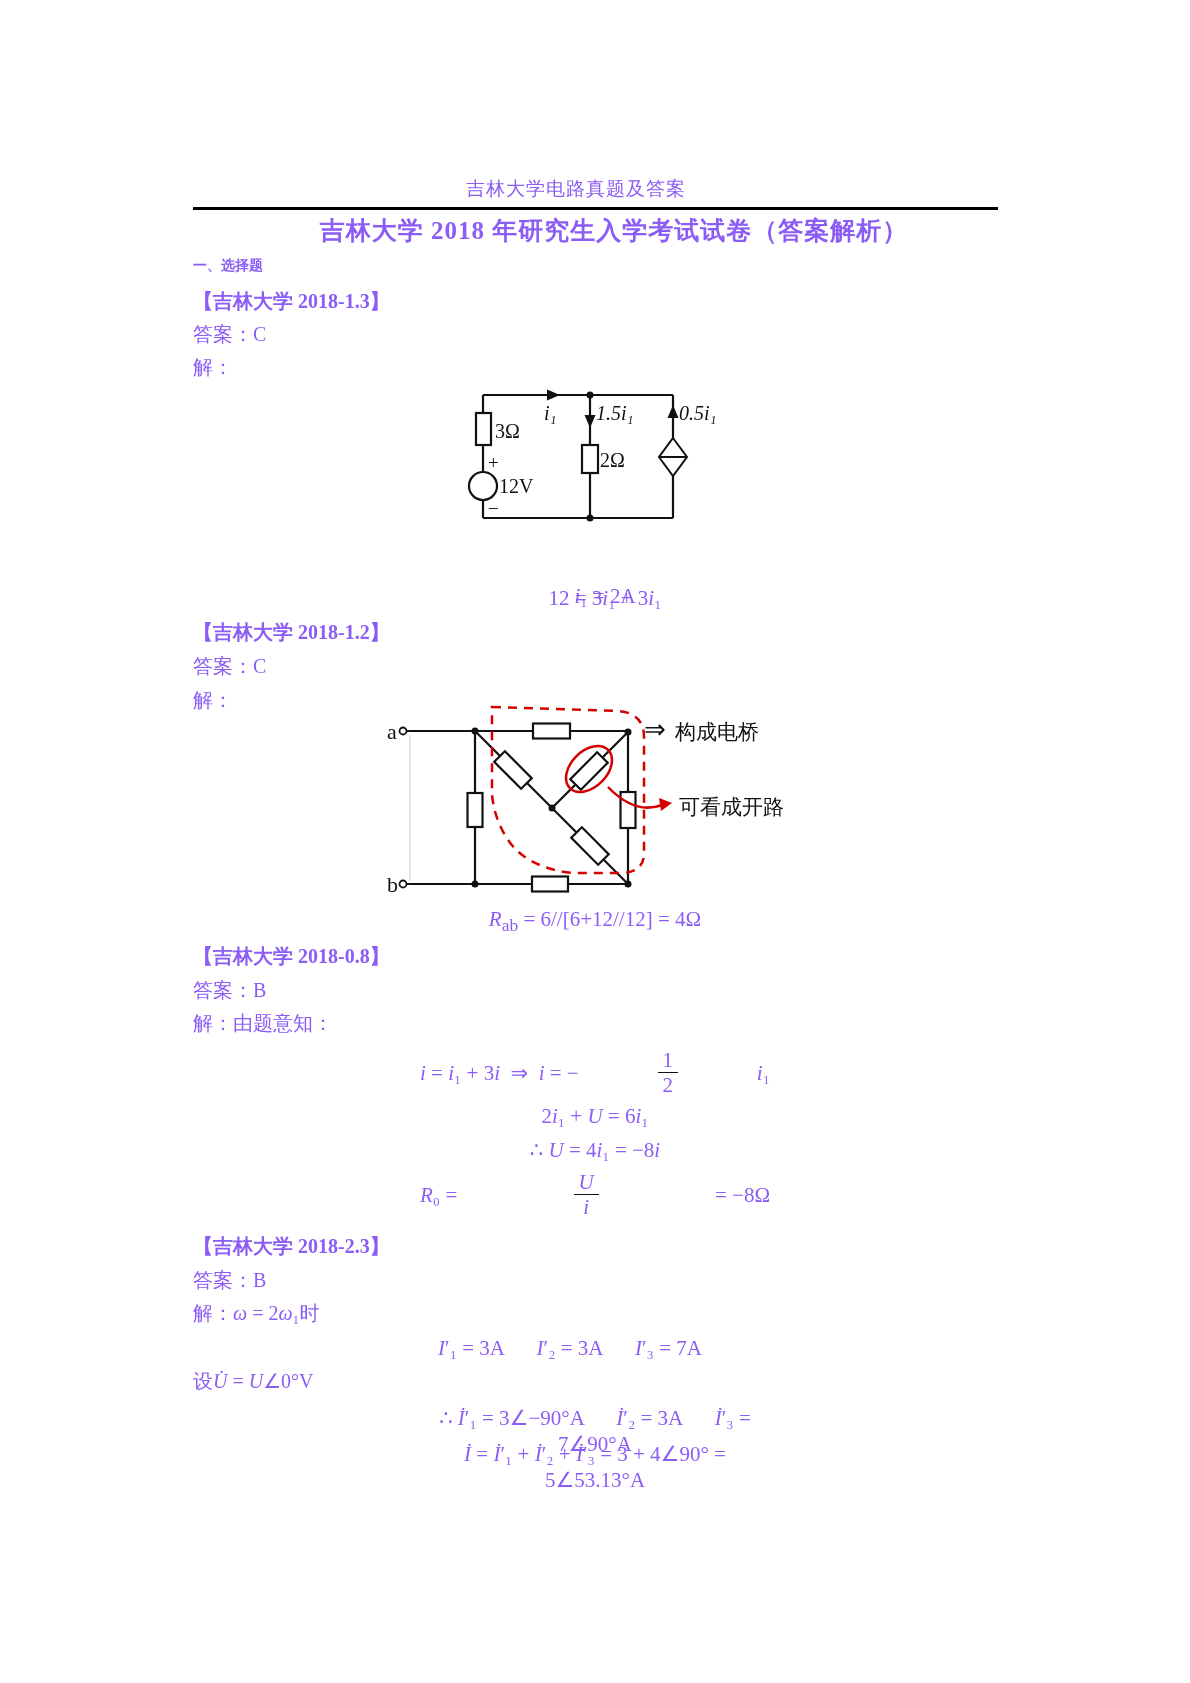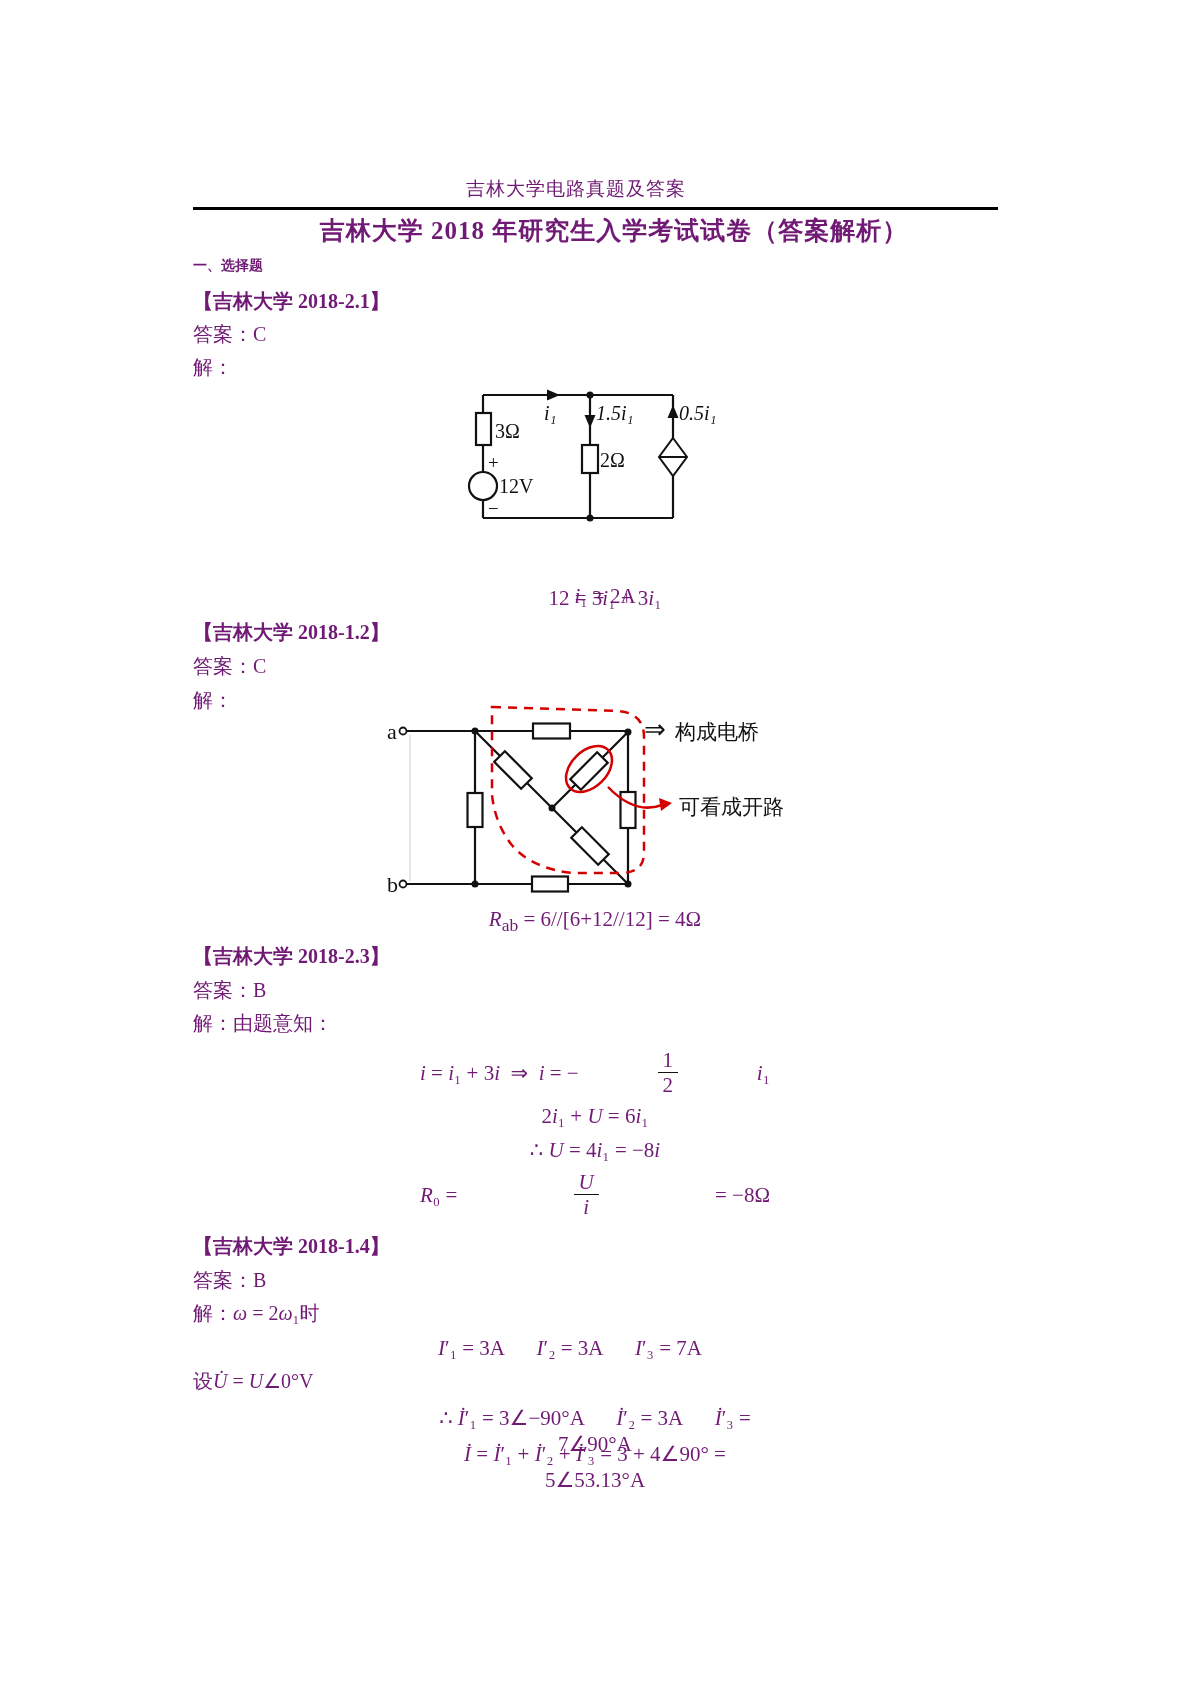--- a/index.html
+++ b/index.html
@@ -1,17 +1,17 @@
 <!DOCTYPE html>
 <html><head>
 <meta charset="utf-8">
 <style>
   html,body{margin:0;padding:0;background:#ffffff;}
   .page{position:relative;width:1190px;height:1683px;background:#ffffff;overflow:hidden;
-        font-family:"Liberation Serif",serif;color:#701a75;}
+        font-family:"Liberation Serif",serif;color:#8b5cf6;}
   .abs{position:absolute;}
   .center{text-align:center;}
   .hdr{font-family:"Liberation Sans",sans-serif;font-size:19px;letter-spacing:1px;}
   .title{font-size:25px;font-weight:bold;letter-spacing:1px;}
   .rule{background:#000;height:3px;}
   .h2{font-size:14px;font-weight:bold;}
   .qh{font-size:20px;font-weight:bold;}
   .body-line{font-size:20px;}
   .math{font-family:"Liberation Serif",serif;font-size:21px;line-height:1.25;}
   .math i{font-style:italic;}
@@ -28,21 +28,21 @@
 <body>
 
 <div class="page">
 
   <div class="abs hdr center" style="top:176px;left:0;width:1152px;">吉林大学电路真题及答案</div>
   <div class="abs rule" style="top:207px;left:193px;width:805px;"></div>
   <div class="abs title center" style="top:214px;left:0;width:1156px;padding-left:36px;">吉林大学 2018 年研究生入学考试试卷（答案解析）</div>
 
   <div class="abs h2" style="top:257px;left:193px;">一、选择题</div>
 
-  <div class="abs qh" style="top:288px;left:193px;">【吉林大学 2018-2.1】</div>
+  <div class="abs qh" style="top:288px;left:193px;">【吉林大学 2018-1.3】</div>
   <div class="abs body-line" style="top:321px;left:193px;">答案：C</div>
   <div class="abs body-line" style="top:354px;left:193px;">解：</div>
 
   <svg class="abs" style="top:368px;left:440px;" width="280" height="160" viewBox="0 0 280 160">
     <g>
       <path d="M43 27 H233 M43 150 H233 M43 27 V45 M43 77 V104 M43 132 V150 M150 27 V77 M150 105 V150 M233 27 V70 M233 108 V150" fill="none" stroke="#111" stroke-width="2.2"></path>
     </g>
     <g>
       <rect x="36" y="45" width="15" height="32" fill="#fff" stroke="#111" stroke-width="2.2"></rect>
     </g>
@@ -111,21 +111,21 @@
       <path d="M228 92 Q255 120 282 110" fill="none" stroke="#d40000" stroke-width="2.5"></path>
       <polygon points="292,108 279,103 281,116" fill="#d40000"></polygon>
       <text x="264" y="43" font-size="26" fill="#d40000">⇒</text>
       <text x="295" y="44" font-size="21" fill="#111">构成电桥</text>
       <text x="299" y="119" font-size="21" fill="#111">可看成开路</text>
     </g>
   </svg>
 
   <div class="abs math center" style="top:906px;left:420px;width:350px;"><i>R</i><sub>ab</sub> = 6//[6+12//12] = 4Ω</div>
 
-  <div class="abs qh" style="top:943px;left:193px;">【吉林大学 2018-2.3】</div>
+  <div class="abs qh" style="top:943px;left:193px;">【吉林大学 2018-0.8】</div>
   <div class="abs body-line" style="top:977px;left:193px;">答案：B</div>
   <div class="abs body-line" style="top:1010px;left:193px;">解：由题意知：</div>
 
   <div class="abs math eqrow" style="top:1048px;left:420px;width:350px;">
     <span><i>i</i> = <i>i</i>₁ + 3<i>i</i> ⇒ <i>i</i> = −</span>
       <span class="frac">
         <span class="num">1</span>
         <span class="den">2</span>
       </span>
       <span><i>i</i>₁</span>
@@ -134,21 +134,21 @@
   <div class="abs math center" style="top:1137px;left:420px;width:350px;">∴ <i>U</i> = 4<i>i</i>₁ = −8<i>i</i></div>
   <div class="abs math eqrow" style="top:1170px;left:420px;width:350px;">
     <span><i>R</i>₀ =</span>
       <span class="frac">
         <span class="num"><i>U</i></span>
         <span class="den"><i>i</i></span>
       </span>
       <span>= −8Ω</span>
   </div>
 
-  <div class="abs qh" style="top:1233px;left:193px;">【吉林大学 2018-1.4】</div>
+  <div class="abs qh" style="top:1233px;left:193px;">【吉林大学 2018-2.3】</div>
   <div class="abs body-line" style="top:1267px;left:193px;">答案：B</div>
   <div class="abs body-line" style="top:1300px;left:193px;">
     <span>解：</span><span class="inline-math"><i>ω</i> = 2<i>ω</i>₁</span><span>时</span>
   </div>
   <div class="abs math center" style="top:1335px;left:420px;width:300px;"><i>I</i>′₁ = 3A  <i>I</i>′₂ = 3A  <i>I</i>′₃ = 7A</div>
   <div class="abs body-line" style="top:1368px;left:193px;">
     <span>设</span><span class="inline-math"><i>U̇</i> = <i>U</i>∠0°V</span>
   </div>
   <div class="abs math center" style="top:1405px;left:420px;width:350px;">∴ <i>İ</i>′₁ = 3∠−90°A  <i>İ</i>′₂ = 3A  <i>İ</i>′₃ = 7∠90°A</div>
   <div class="abs math center" style="top:1441px;left:420px;width:350px;"><i>İ</i> = <i>İ</i>′₁ + <i>İ</i>′₂ + <i>İ</i>′₃ = 3 + 4∠90° = 5∠53.13°A</div>

